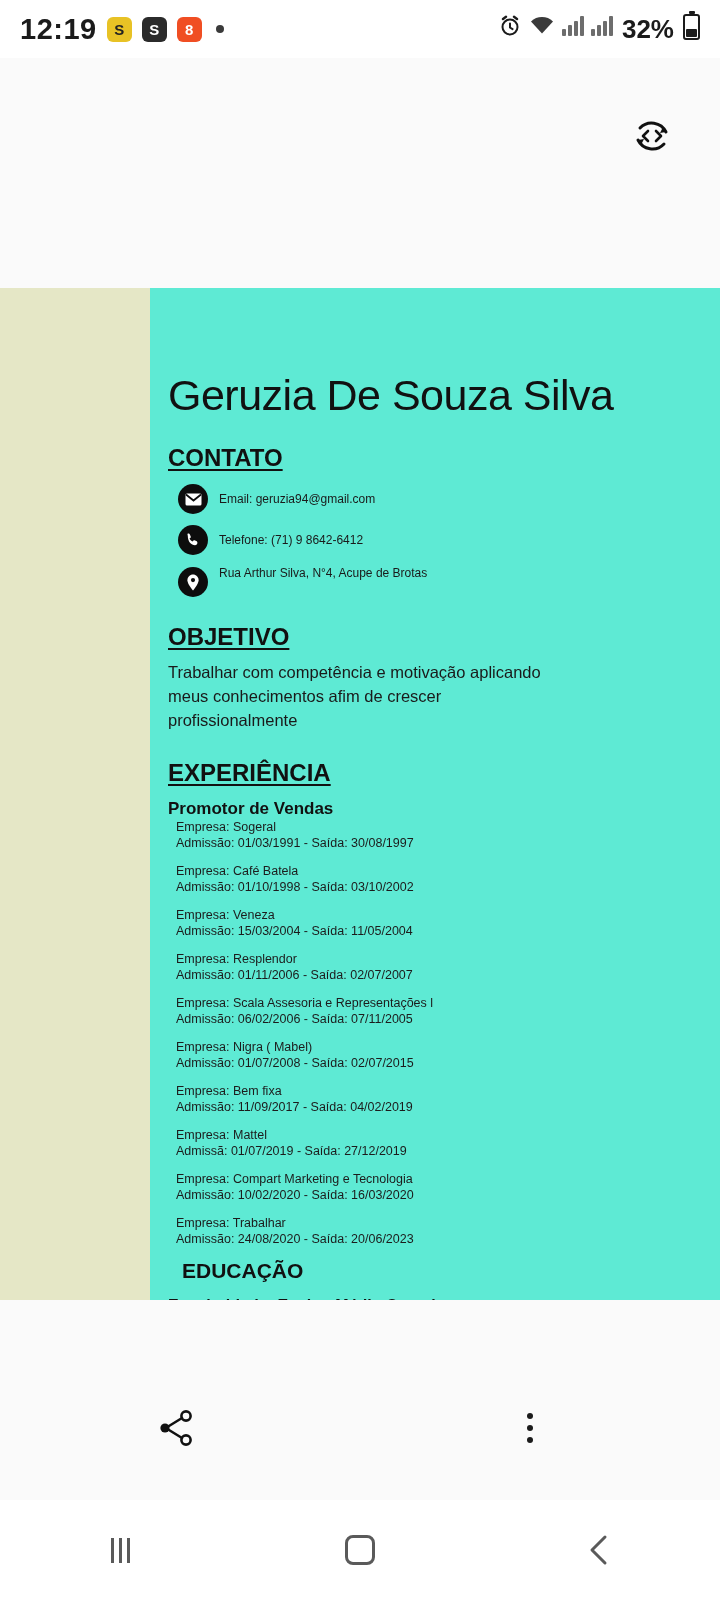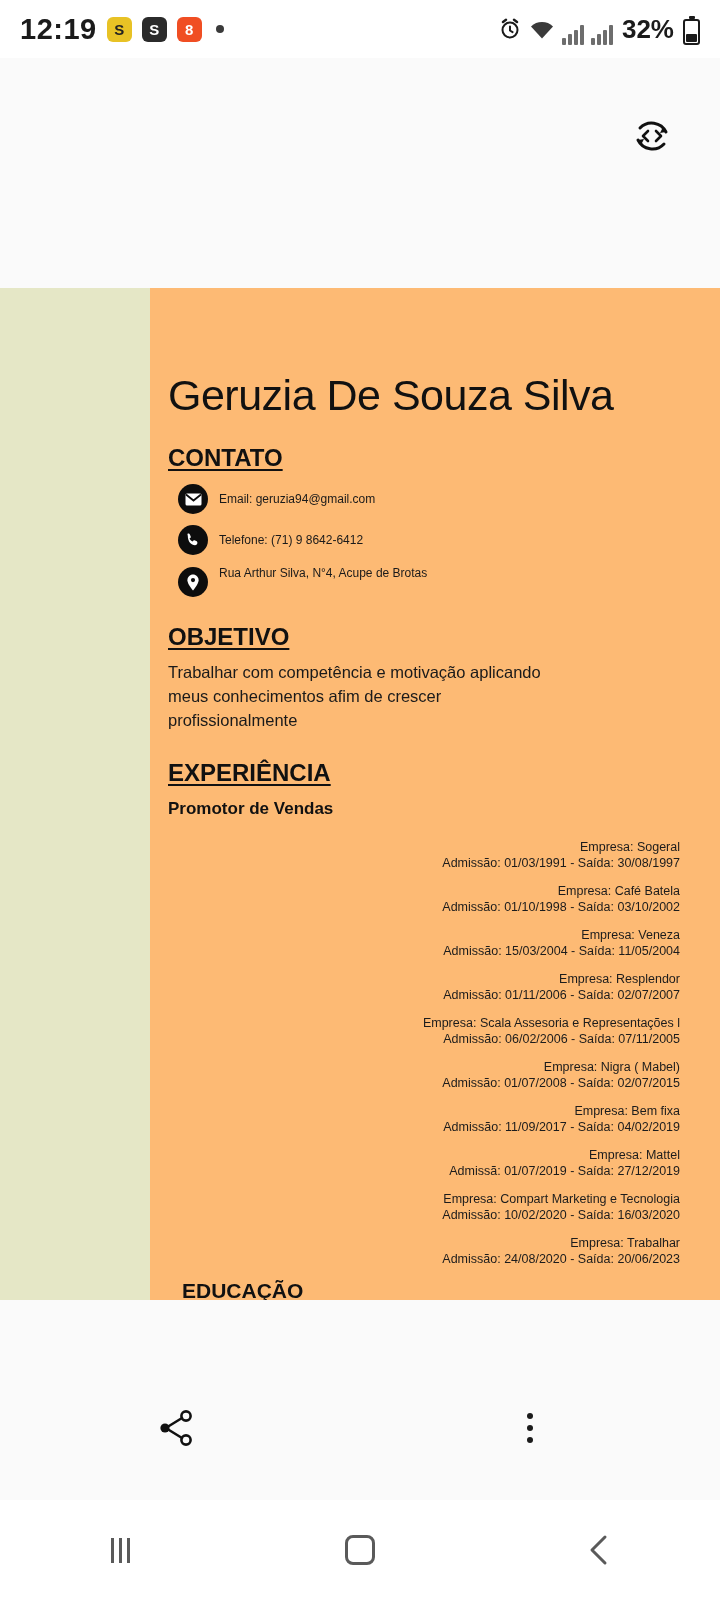--- a/index.html
+++ b/index.html
@@ -36,21 +36,21 @@
   }
   .sb-badge.yellow { background: #e8c225; color: #222; }
   .sb-badge.dark   { background: #2b2b2b; }
   .sb-badge.orange { background: #f04e23; }
   .sb-dot {
     width: 8px; height: 8px; border-radius: 50%;
     background: #3a3a3a; margin-left: 4px;
   }
   .sb-right {
     margin-left: auto;
-    display: flex; align-items: flex-end; gap: 7px;
+    display: flex; align-items: flex-start; gap: 7px;
   }
   .sb-pct {
     font-size: 26px; font-weight: bold; color: #1b1b1b;
     margin-left: 2px;
   }
   .sb-batt {
     width: 17px; height: 26px;
     border: 2.5px solid #1b1b1b; border-radius: 3px;
     position: relative; margin-left: 2px;
   }
@@ -84,21 +84,21 @@
     position: absolute;
     right: 46px; top: 56px;
     width: 44px; height: 44px;
   }
 
   
   .doc {
     position: absolute;
     top: 230px; left: 0; right: 0;
     height: 1012px;
-    background: #fdba74;
+    background: #5eead4;
     display: flex;
   }
   .doc-sidebar {
     width: 150px;
     background: #e5e7c6;
     flex: 0 0 150px;
   }
   .doc-body {
     flex: 1;
     padding: 85px 40px 0 18px;
@@ -157,21 +157,21 @@
     line-height: 1.45;
     color: #1a1a1a;
     max-width: 400px;
   }
   .exp-job {
     margin-top: 12px;
     font-size: 17px;
     font-weight: bold;
     color: #111;
   }
-  .exp-list { margin-top: 20px; margin-left: 8px; text-align: right; }
+  .exp-list { margin-top: 0; margin-left: 8px; }
   .exp-item { margin-bottom: 12px; }
   .exp-item div {
     font-size: 12.5px;
     color: #1c1c1c;
     line-height: 1.28;
   }
   .edu-title {
     margin-top: 10px;
     margin-left: 14px;
     font-size: 21px;

